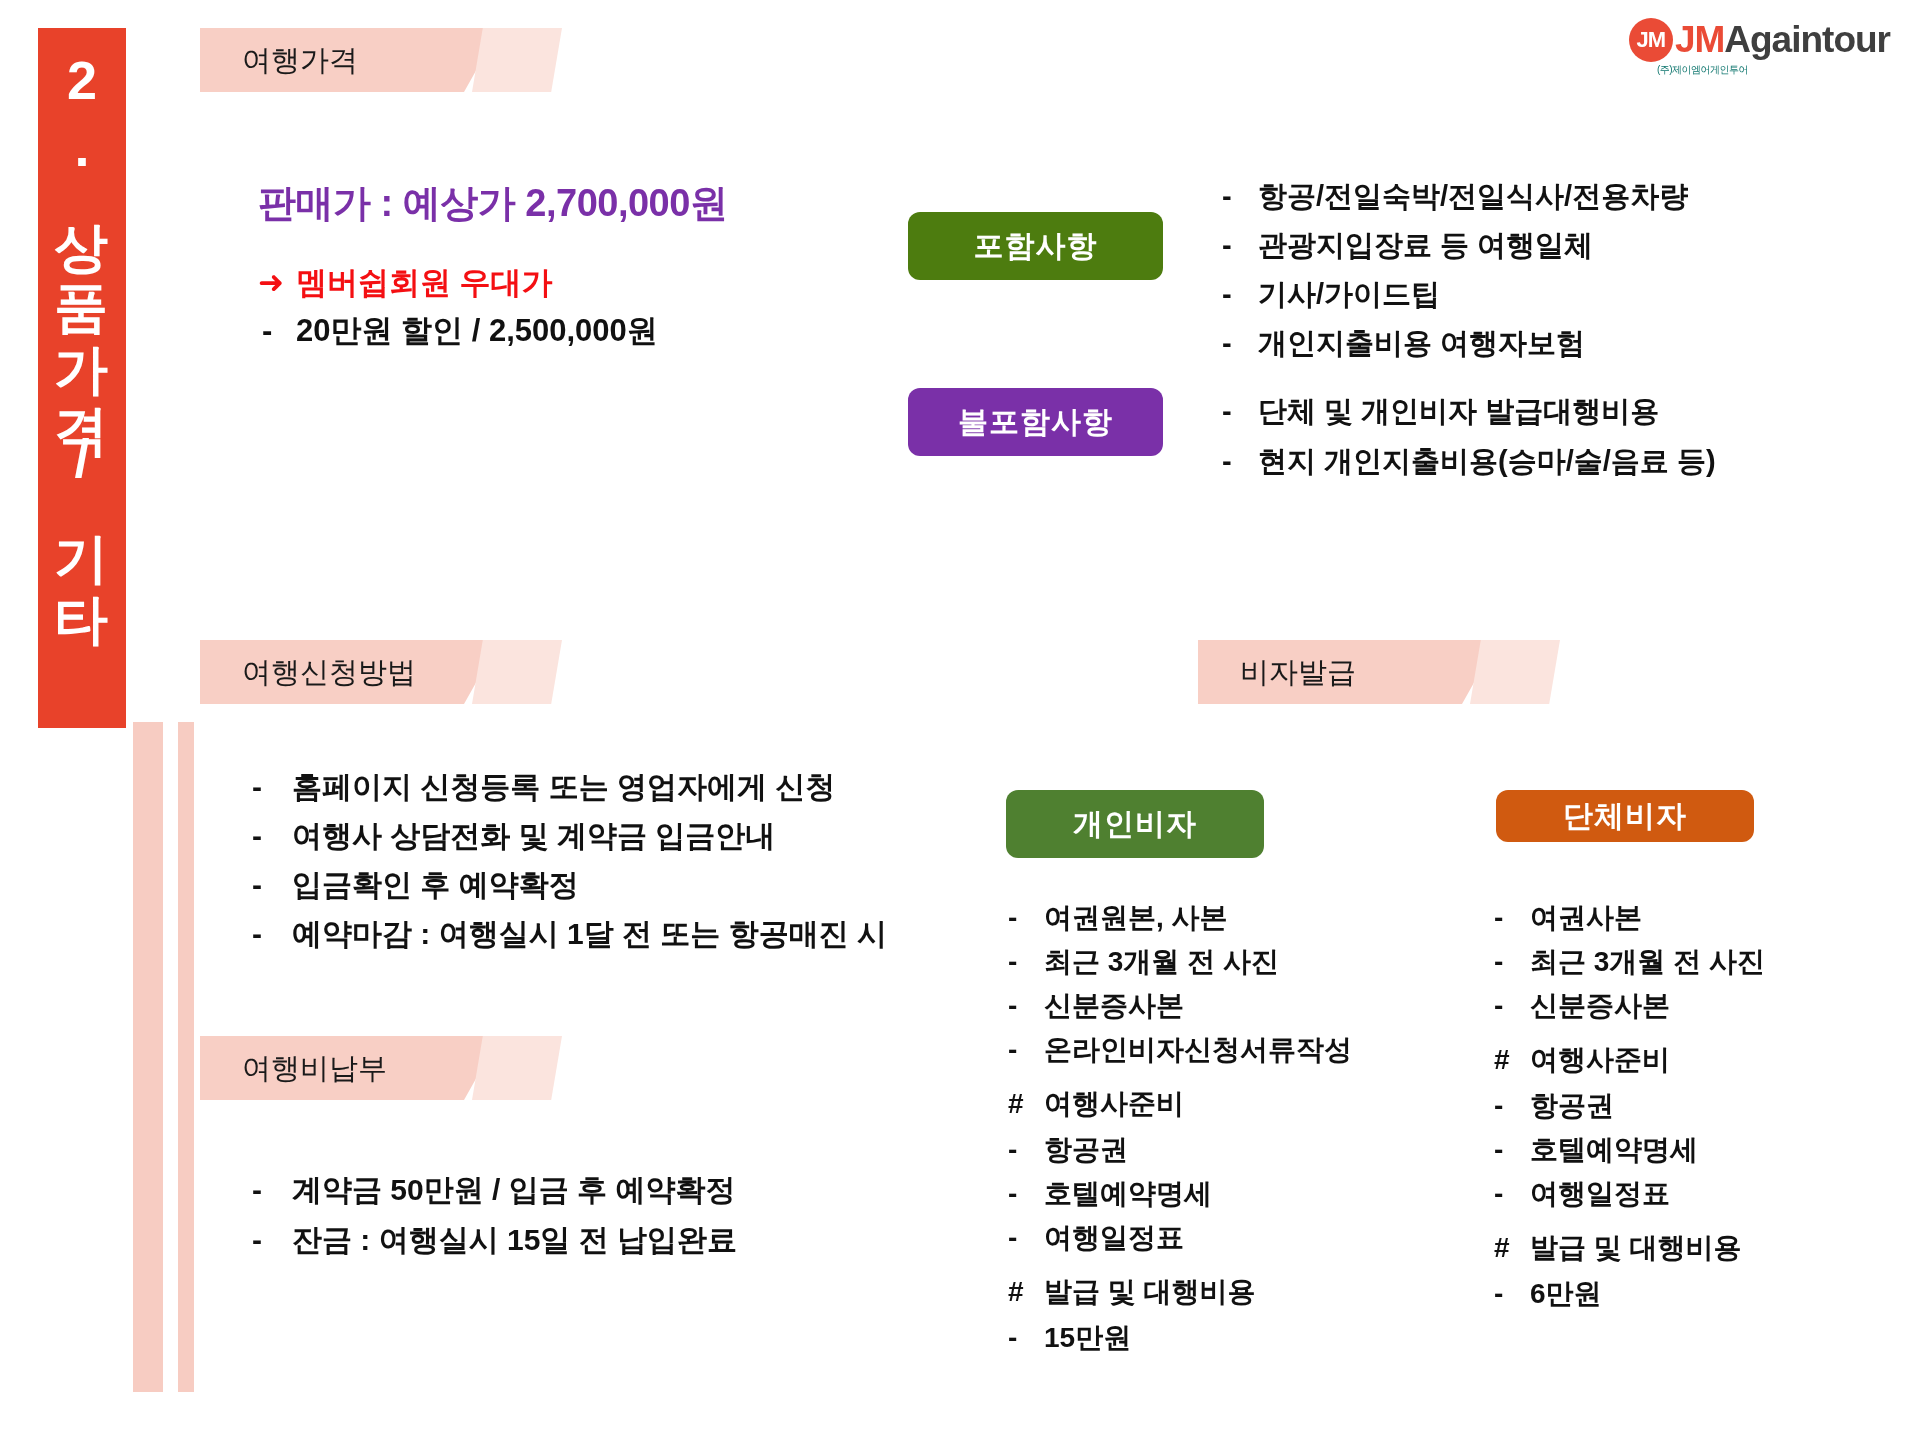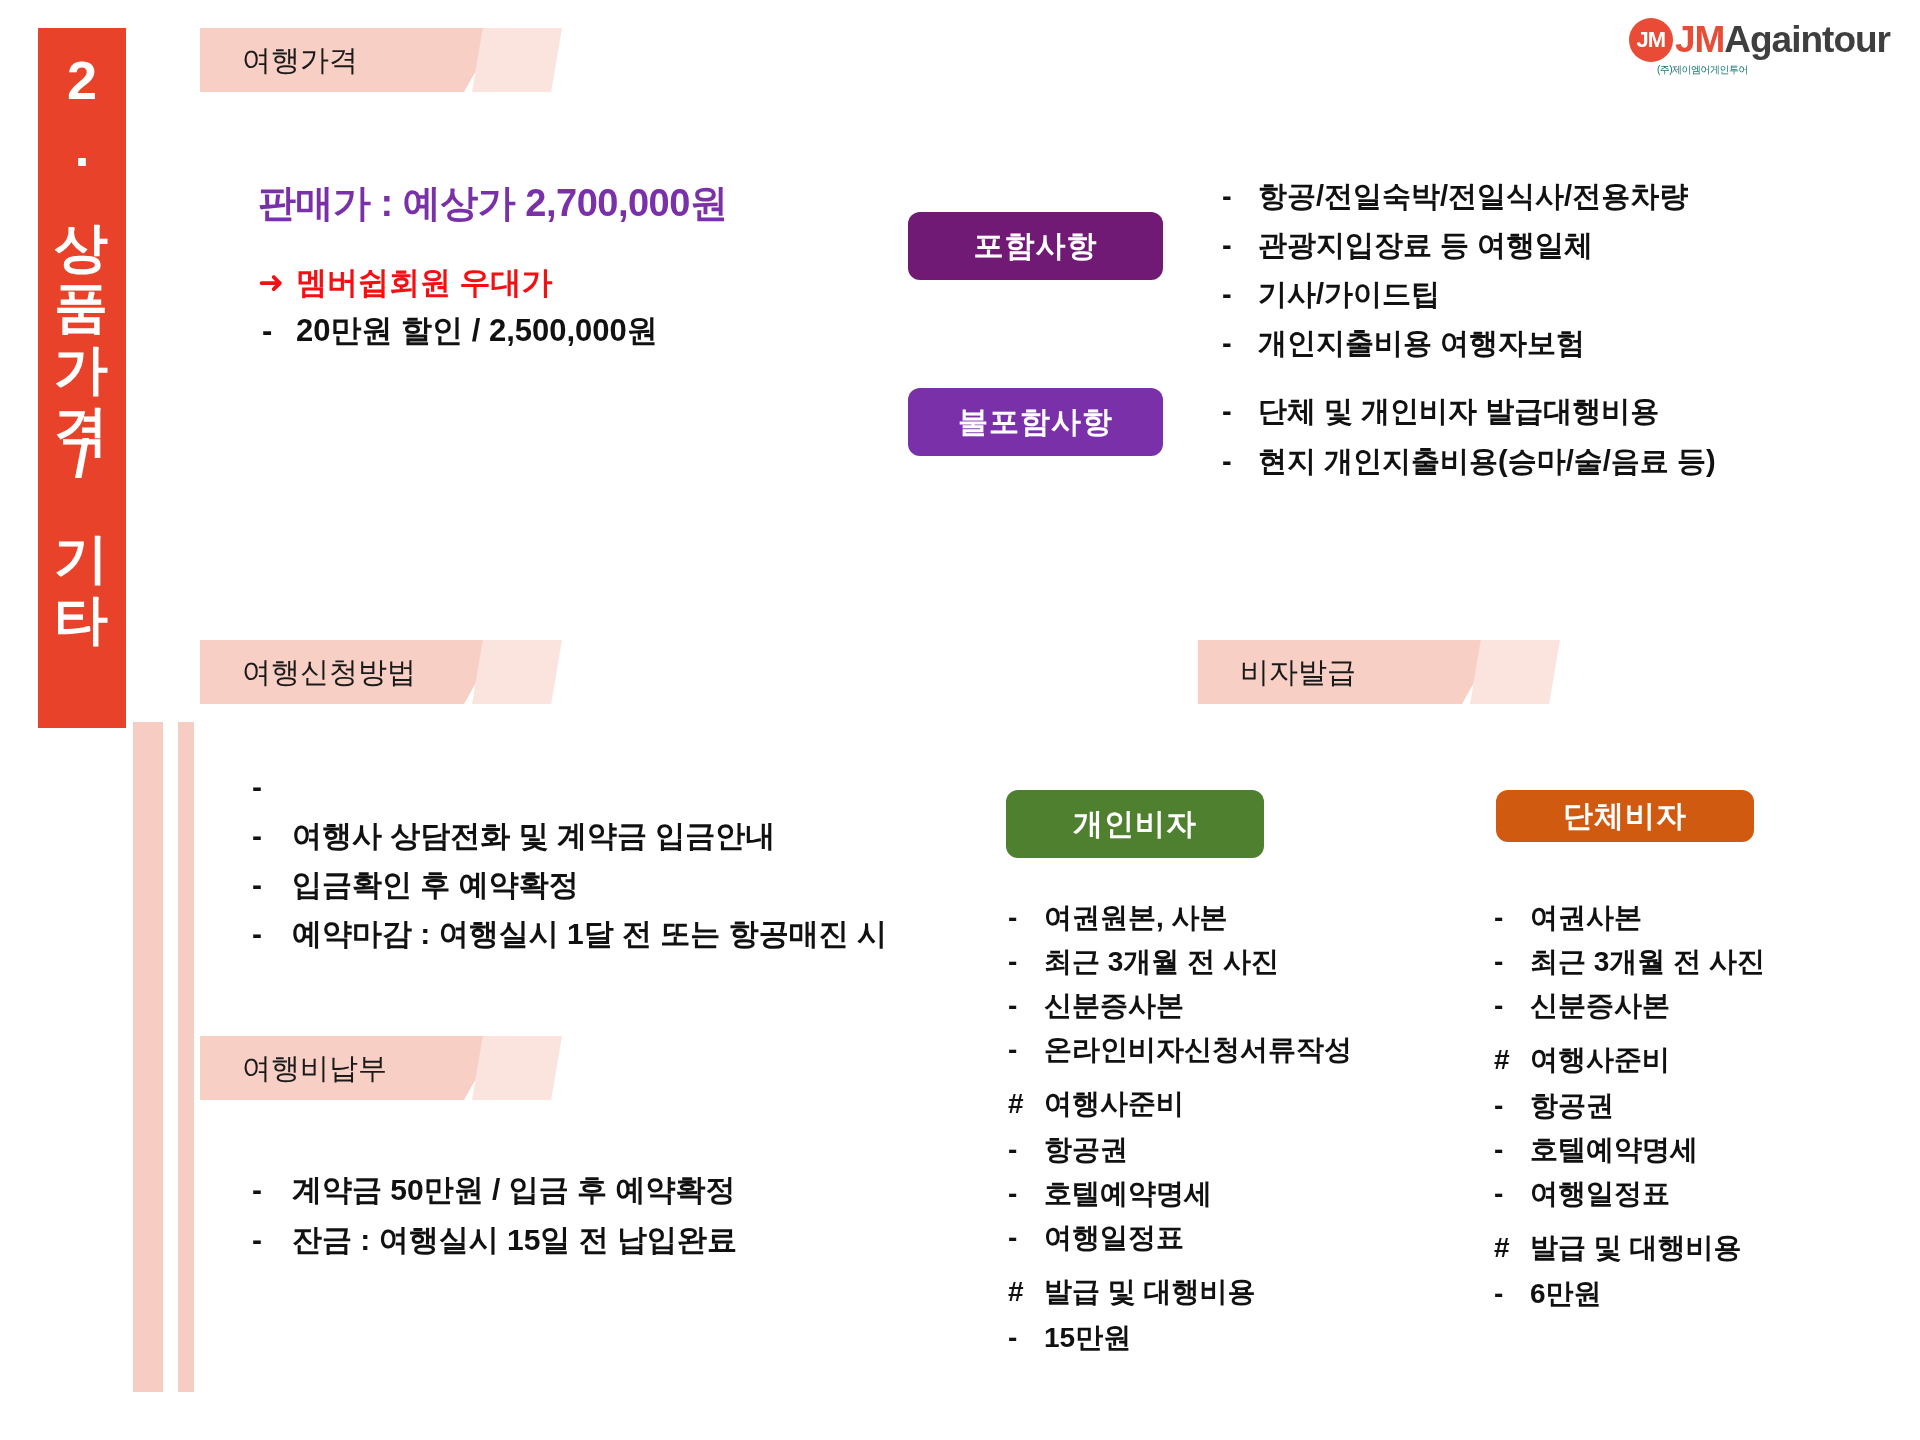--- a/index.html
+++ b/index.html
@@ -172,21 +172,21 @@
     position: absolute;
     border-radius: 12px;
     color: #ffffff;
     font-size: 30px;
     font-weight: bold;
     display: flex;
     align-items: center;
     justify-content: center;
     letter-spacing: 1px;
   }
-  .badge-included  { left: 908px; top: 212px; width: 255px; height: 68px; background: #701a75; }
+  .badge-included  { left: 908px; top: 212px; width: 255px; height: 68px; background: #4d7c0f; }
   .badge-excluded  { left: 908px; top: 388px; width: 255px; height: 68px; background: #7a30a8; }
   .badge-personal  { left: 1006px; top: 790px; width: 258px; height: 68px; background: #4f8030; }
   .badge-group     { left: 1496px; top: 790px; width: 258px; height: 52px; background: #d05a10; }
 
   
   .blist {
     position: absolute;
   }
   .blist .row {
     display: flex;
@@ -289,20 +289,21 @@
 
 <div class="sec-head" style="left:200px; top:640px; width:365px;">
   <div class="band"></div>
   <div class="band2"></div>
   <div class="title">여행신청방법</div>
 </div>
 
 <div class="blist list-apply">
   <div class="row">
       <span class="mk">-</span>
+      <span>홈페이지 신청등록 또는 영업자에게 신청</span>
     </div>
   <div class="row">
       <span class="mk">-</span>
       <span>여행사 상담전화 및 계약금 입금안내</span>
     </div>
   <div class="row">
       <span class="mk">-</span>
       <span>입금확인 후 예약확정</span>
     </div>
   <div class="row">

